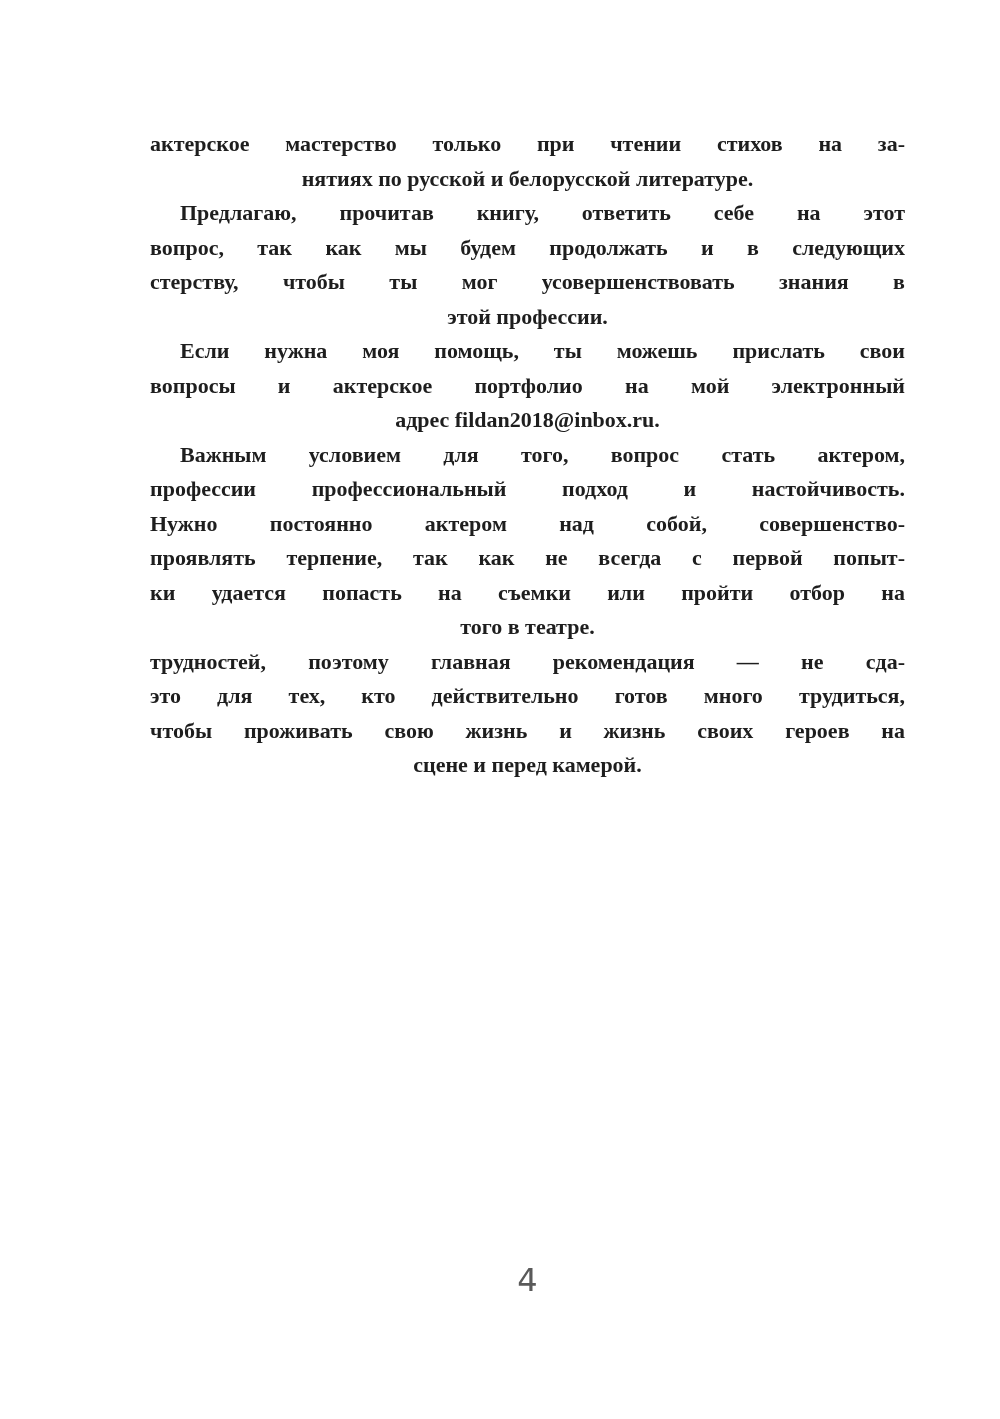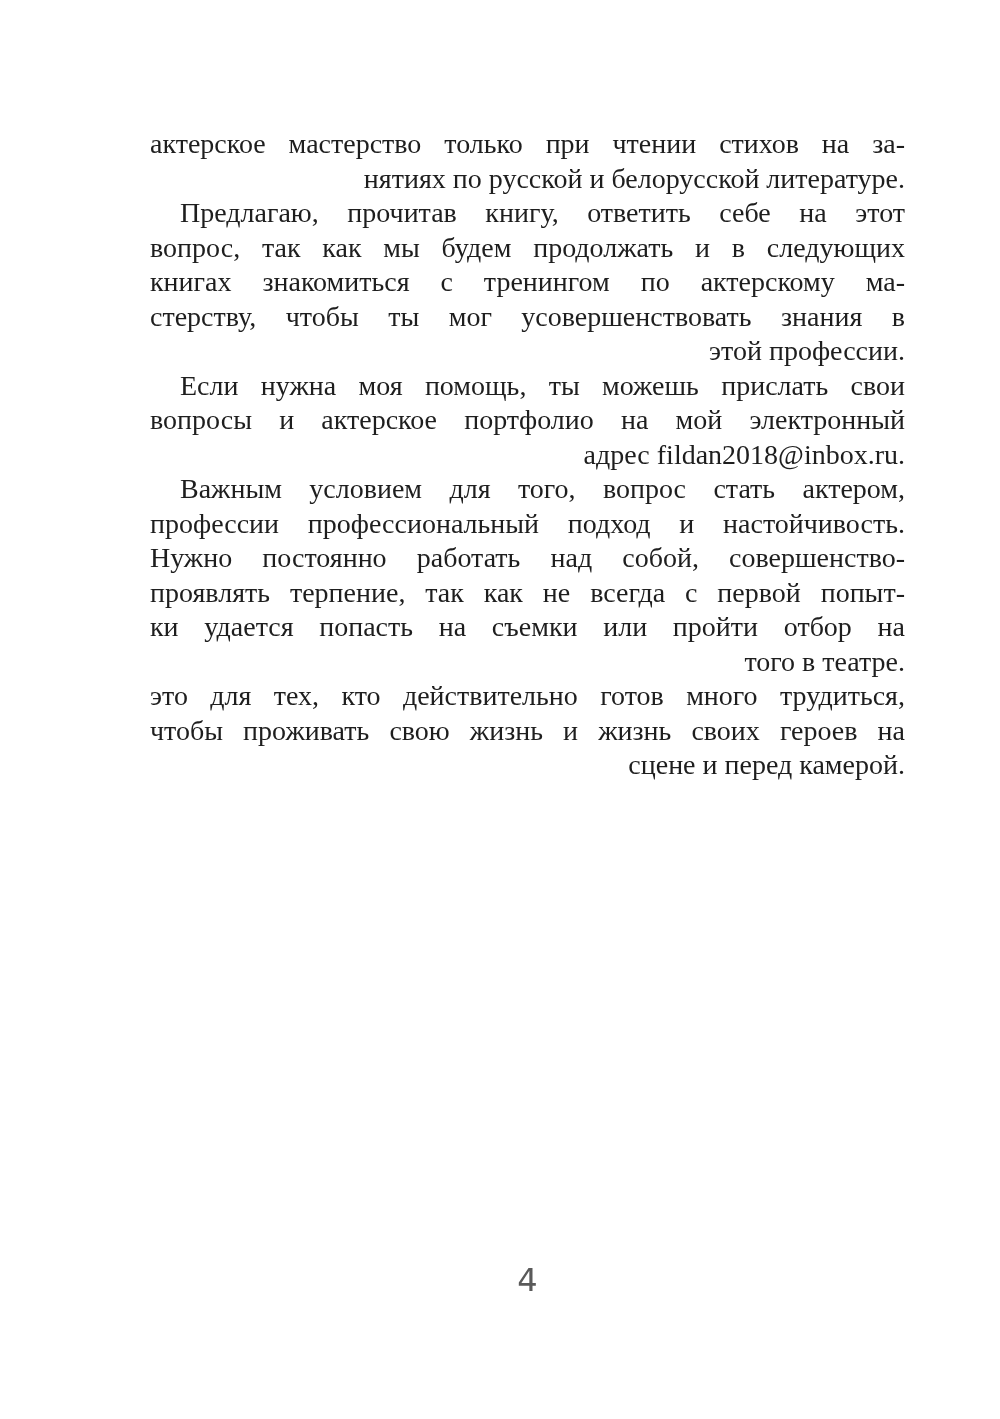--- a/index.html
+++ b/index.html
@@ -14,29 +14,30 @@
     background: #ffffff;
     overflow: hidden;
     font-family: "Liberation Serif", "DejaVu Serif", serif;
   }
   .text-block {
     position: absolute;
     left: 150px;
     top: 127px;
     width: 755px;
     color: #1e1e1e;
-    font-size: 28px;
+    font-size: 22px;
     line-height: 34.5px;
+    font-weight: bold;
   }
   .para {
     margin: 0;
     padding: 0;
   }
   .ln {
-    text-align: right;
+    text-align: center;
     white-space: normal;
   }
   .ln.j {
     text-align: justify;
     text-align-last: justify;
   }
   .ln.ind {
     padding-left: 30px;
   }
   .page-number {
@@ -58,41 +59,41 @@
   <div class="text-block">
 
     <div class="para">
       <div class="ln j">актерское мастерство только при чтении стихов на за-</div>
       <div class="ln">нятиях по русской и белорусской литературе.</div>
     </div>
 
     <div class="para">
       <div class="ln j ind">Предлагаю, прочитав книгу, ответить себе на этот</div>
       <div class="ln j">вопрос, так как мы будем продолжать и в следующих</div>
-      <div class="ln j">книгах знакомиться с тренингом по актерскому ма-</div>
       <div class="ln j">стерству, чтобы ты мог усовершенствовать знания в</div>
       <div class="ln">этой профессии.</div>
     </div>
 
     <div class="para">
       <div class="ln j ind">Если нужна моя помощь, ты можешь прислать свои</div>
       <div class="ln j">вопросы и актерское портфолио на мой электронный</div>
       <div class="ln">адрес fildan2018@inbox.ru.</div>
     </div>
 
     <div class="para">
       <div class="ln j ind">Важным условием для того, вопрос стать актером,</div>
       <div class="ln j">профессии профессиональный подход и настойчивость.</div>
-      <div class="ln j">Нужно постоянно работать над собой, совершенство-</div>
+      <div class="ln j">Нужно постоянно актером над собой, совершенство-</div>
       <div class="ln j">проявлять терпение, так как не всегда с первой попыт-</div>
       <div class="ln j">ки удается попасть на съемки или пройти отбор на</div>
       <div class="ln">того в театре.</div>
     </div>
 
     <div class="para">
+      <div class="ln j">трудностей, поэтому главная рекомендация — не сда-</div>
       <div class="ln j">это для тех, кто действительно готов много трудиться,</div>
       <div class="ln j">чтобы проживать свою жизнь и жизнь своих героев на</div>
       <div class="ln">сцене и перед камерой.</div>
     </div>
 
   </div>
 
   <div class="page-number">4</div>
 </div>
 

